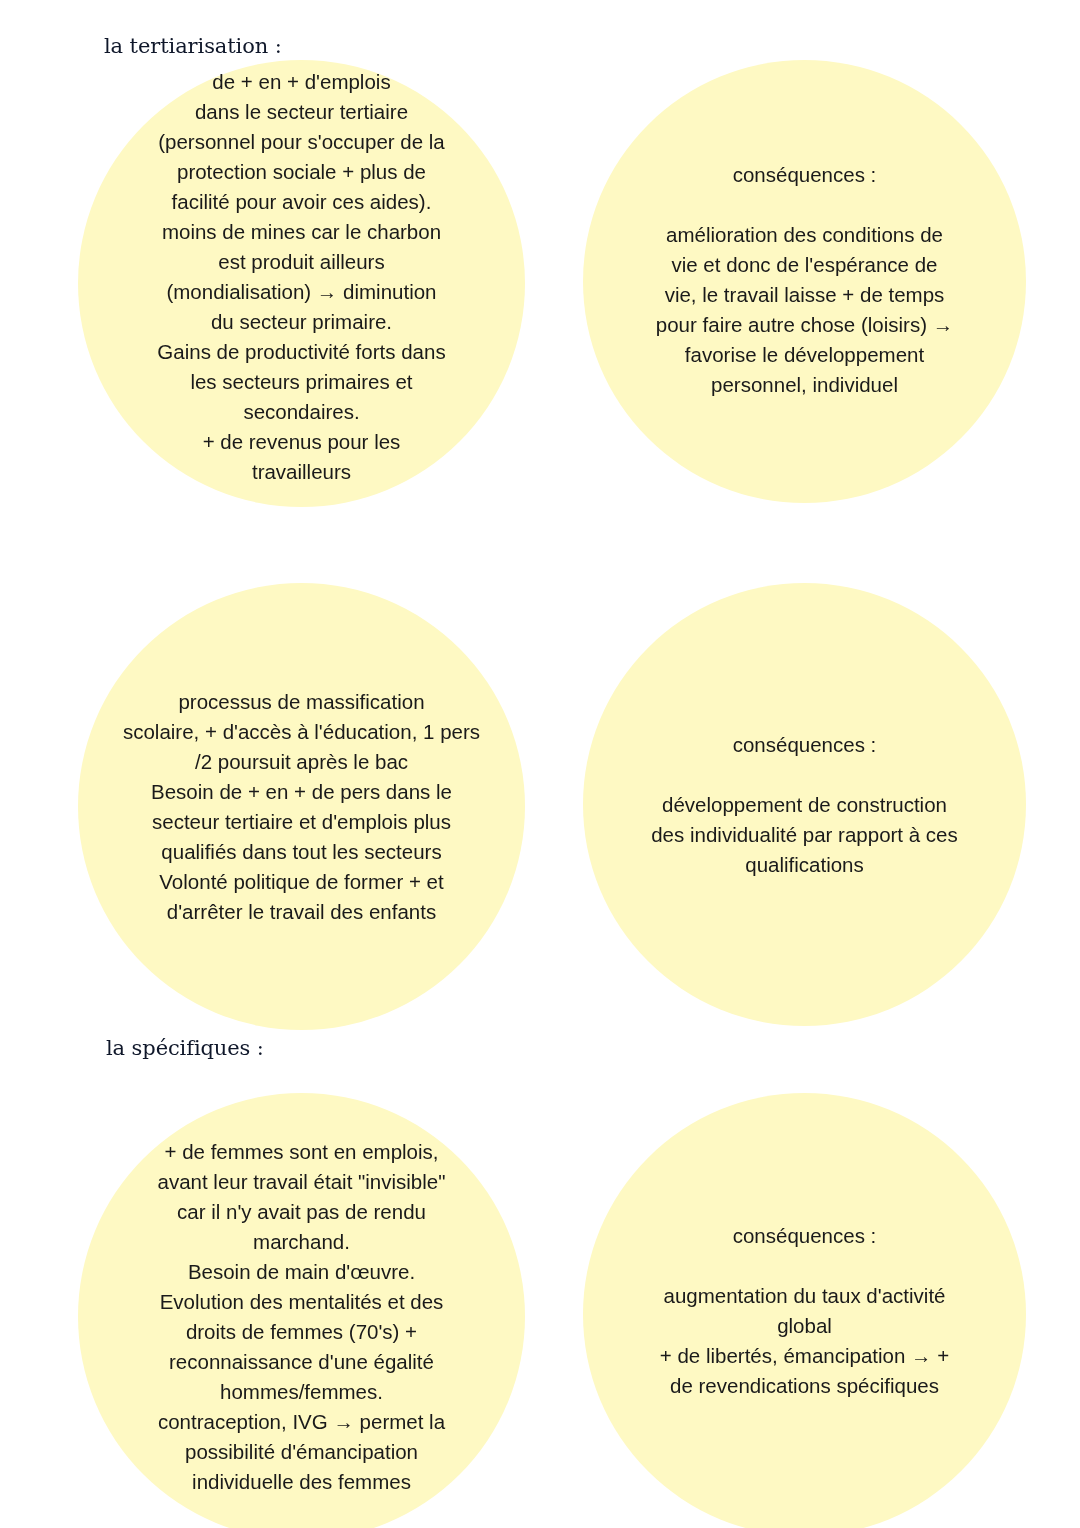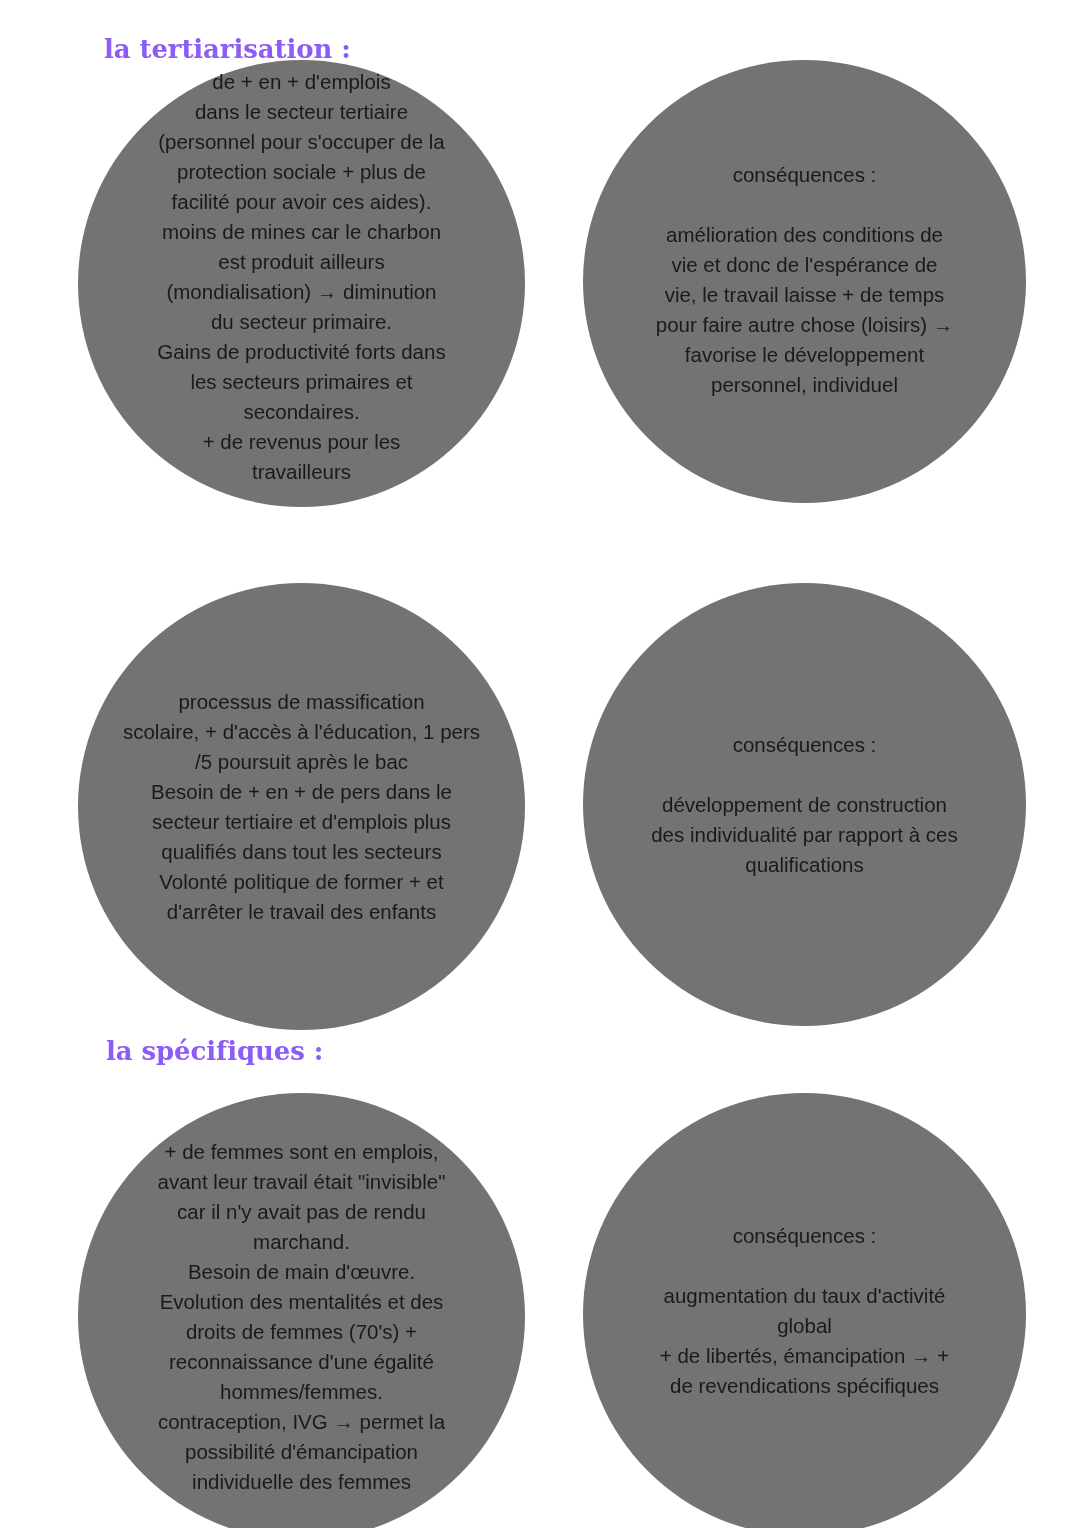--- a/index.html
+++ b/index.html
@@ -17,30 +17,30 @@
   }
   .page {
     position: absolute;
     left: 0; top: 0;
     width: 1080px;
     height: 1528px;
   }
   .section-heading {
     position: absolute;
     font-family: "DejaVu Serif", serif;
-    font-weight: 700;
-    font-size: 26px;
+    font-weight: 400;
+    font-size: 21px;
     letter-spacing: -0.1px;
-    color: #8b5cf6;
+    color: #0f172a;
     white-space: pre;
     line-height: 1;
   }
   .bubble {
     position: absolute;
-    background: #737373;
+    background: #fef9c3;
     border-radius: 50%;
     display: flex;
     align-items: center;
     justify-content: center;
     box-sizing: border-box;
   }
   .bubble-text {
     width: 100%;
     text-align: center;
     font-family: "Liberation Sans", sans-serif;
@@ -103,21 +103,21 @@
 vie, le travail laisse + de temps
 pour faire autre chose (loisirs) →
 favorise le développement
 personnel, individuel</div>
   </div>
 
 
   <div class="bubble" id="bubble-2-left">
     <div class="bubble-text">processus de massification
 scolaire, + d'accès à l'éducation, 1 pers
-/5 poursuit après le bac
+/2 poursuit après le bac
 Besoin de + en + de pers dans le
 secteur tertiaire et d'emplois plus
 qualifiés dans tout les secteurs
 Volonté politique de former + et
 d'arrêter le travail des enfants</div>
   </div>
 
   <div class="bubble" id="bubble-2-right">
     <div class="bubble-text">conséquences :
 

